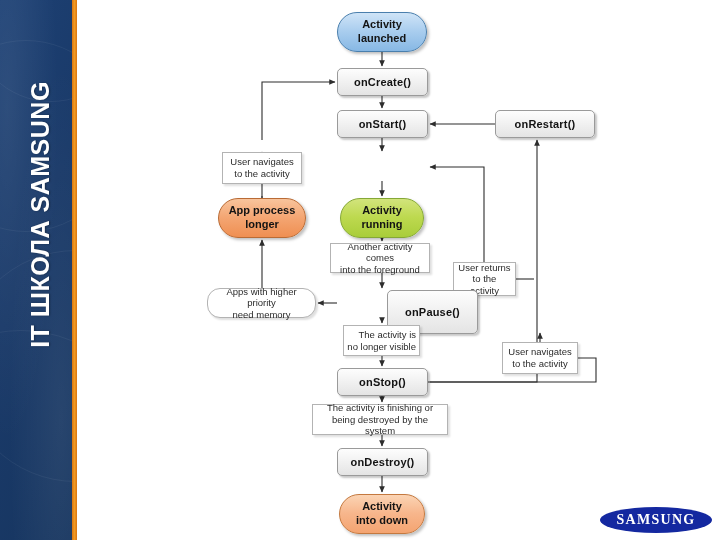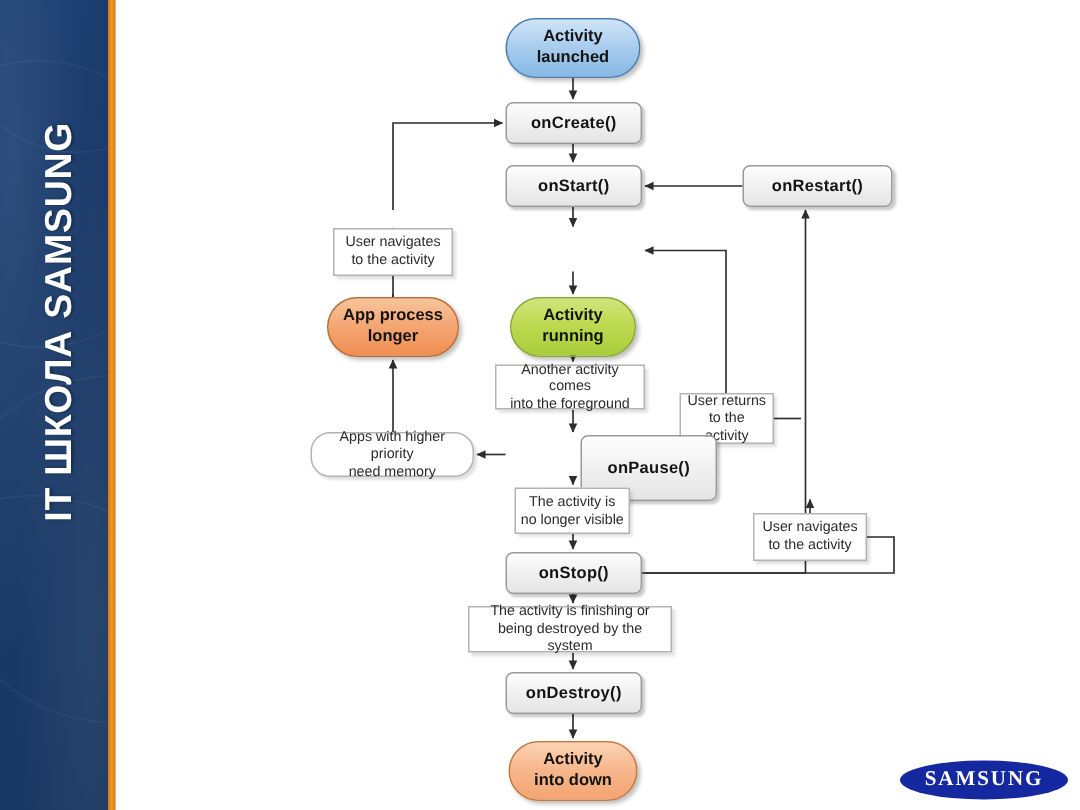--- a/index.html
+++ b/index.html
@@ -239,21 +239,21 @@
 
     <div class="note node" style="left:207px;top:288px;width:109px;height:30px;flex-direction:column;border-radius:13px;">
       <span>Apps with higher priority</span>
       <span>need memory</span>
     </div>
 
     <div class="node method" style="left:351px;top:290px;width:91px;height:44px;margin-left:36px;">
       <span>onPause()</span>
     </div>
 
-    <div class="note node" style="left:343px;top:325px;width:77px;height:31px;flex-direction:column;">
+    <div class="note node" style="left:343px;top:325px;width:77px;height:31px;flex-direction:column;align-items:flex-end;">
       <span>The activity is</span>
       <span>no longer visible</span>
     </div>
 
     <div class="note node" style="left:502px;top:342px;width:76px;height:32px;flex-direction:column;">
       <span>User navigates</span>
       <span>to the activity</span>
     </div>
 
     <div class="node method" style="left:337px;top:368px;width:91px;height:28px;">

